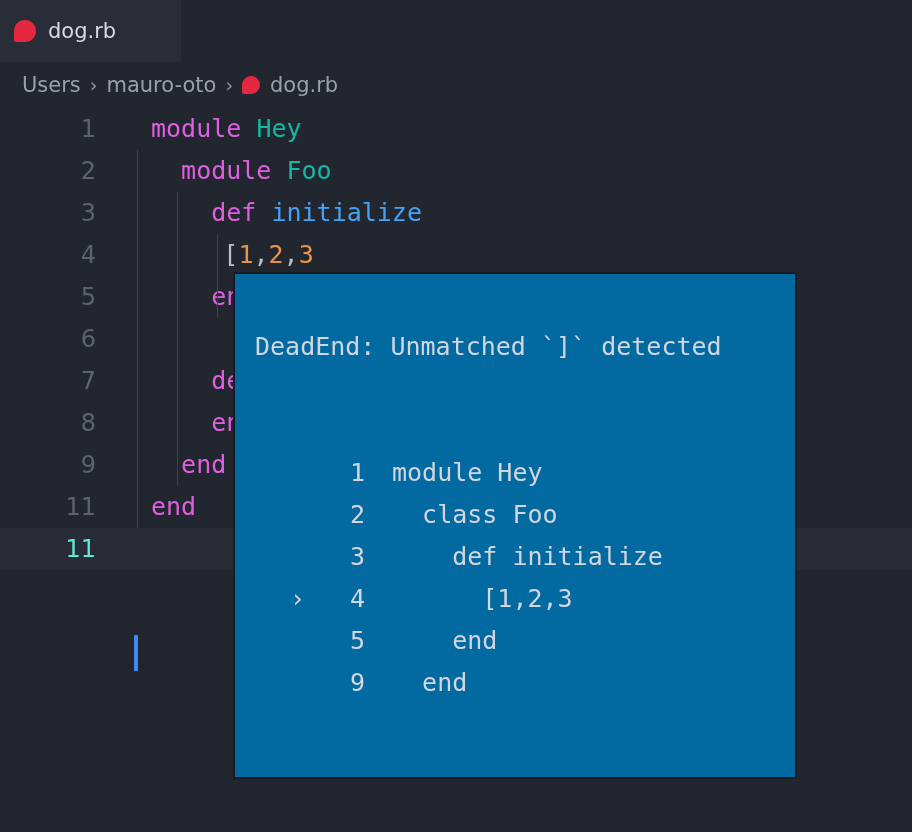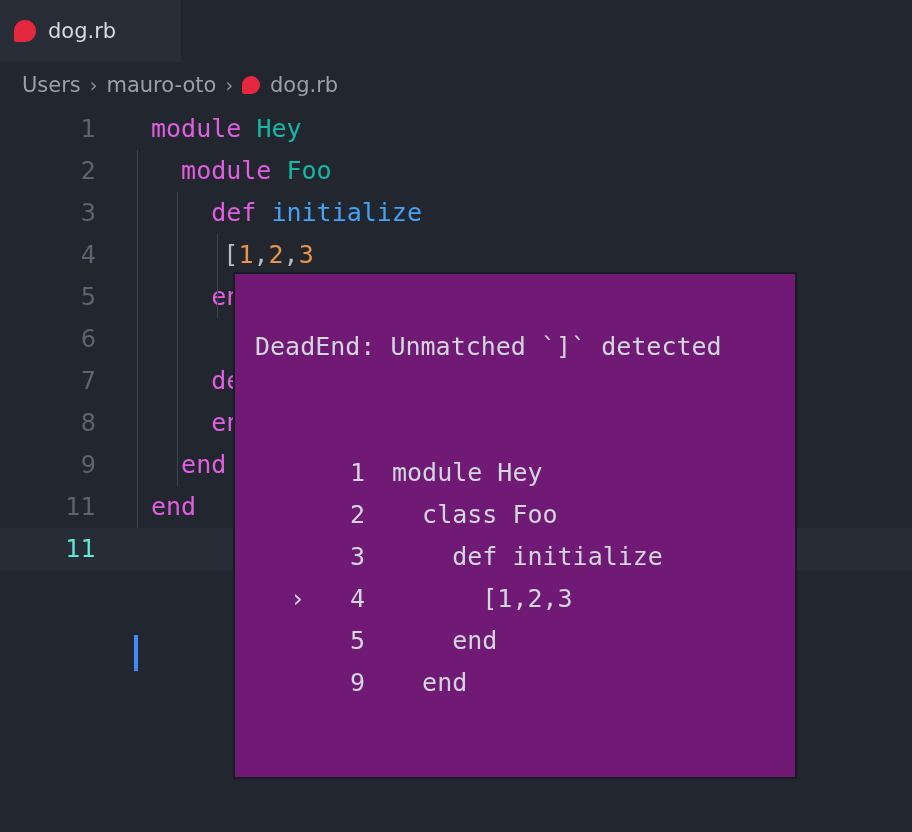--- a/index.html
+++ b/index.html
@@ -157,21 +157,21 @@
     background: #3d8bf8;
   }
 
   
   #tooltip {
     position: absolute;
     left: 233px;
     top: 272px;
     width: 564px;
     height: 507px;
-    background: #701a75;
+    background: #0369a1;
     border: 2px solid #181b21;
     box-sizing: border-box;
     overflow: hidden;
     font-family: "DejaVu Sans Mono", monospace;
     color: #d2d6dd;
   }
   #tooltip-inner {
     padding: 52px 0 0 20px;
   }
   .tip-line {

